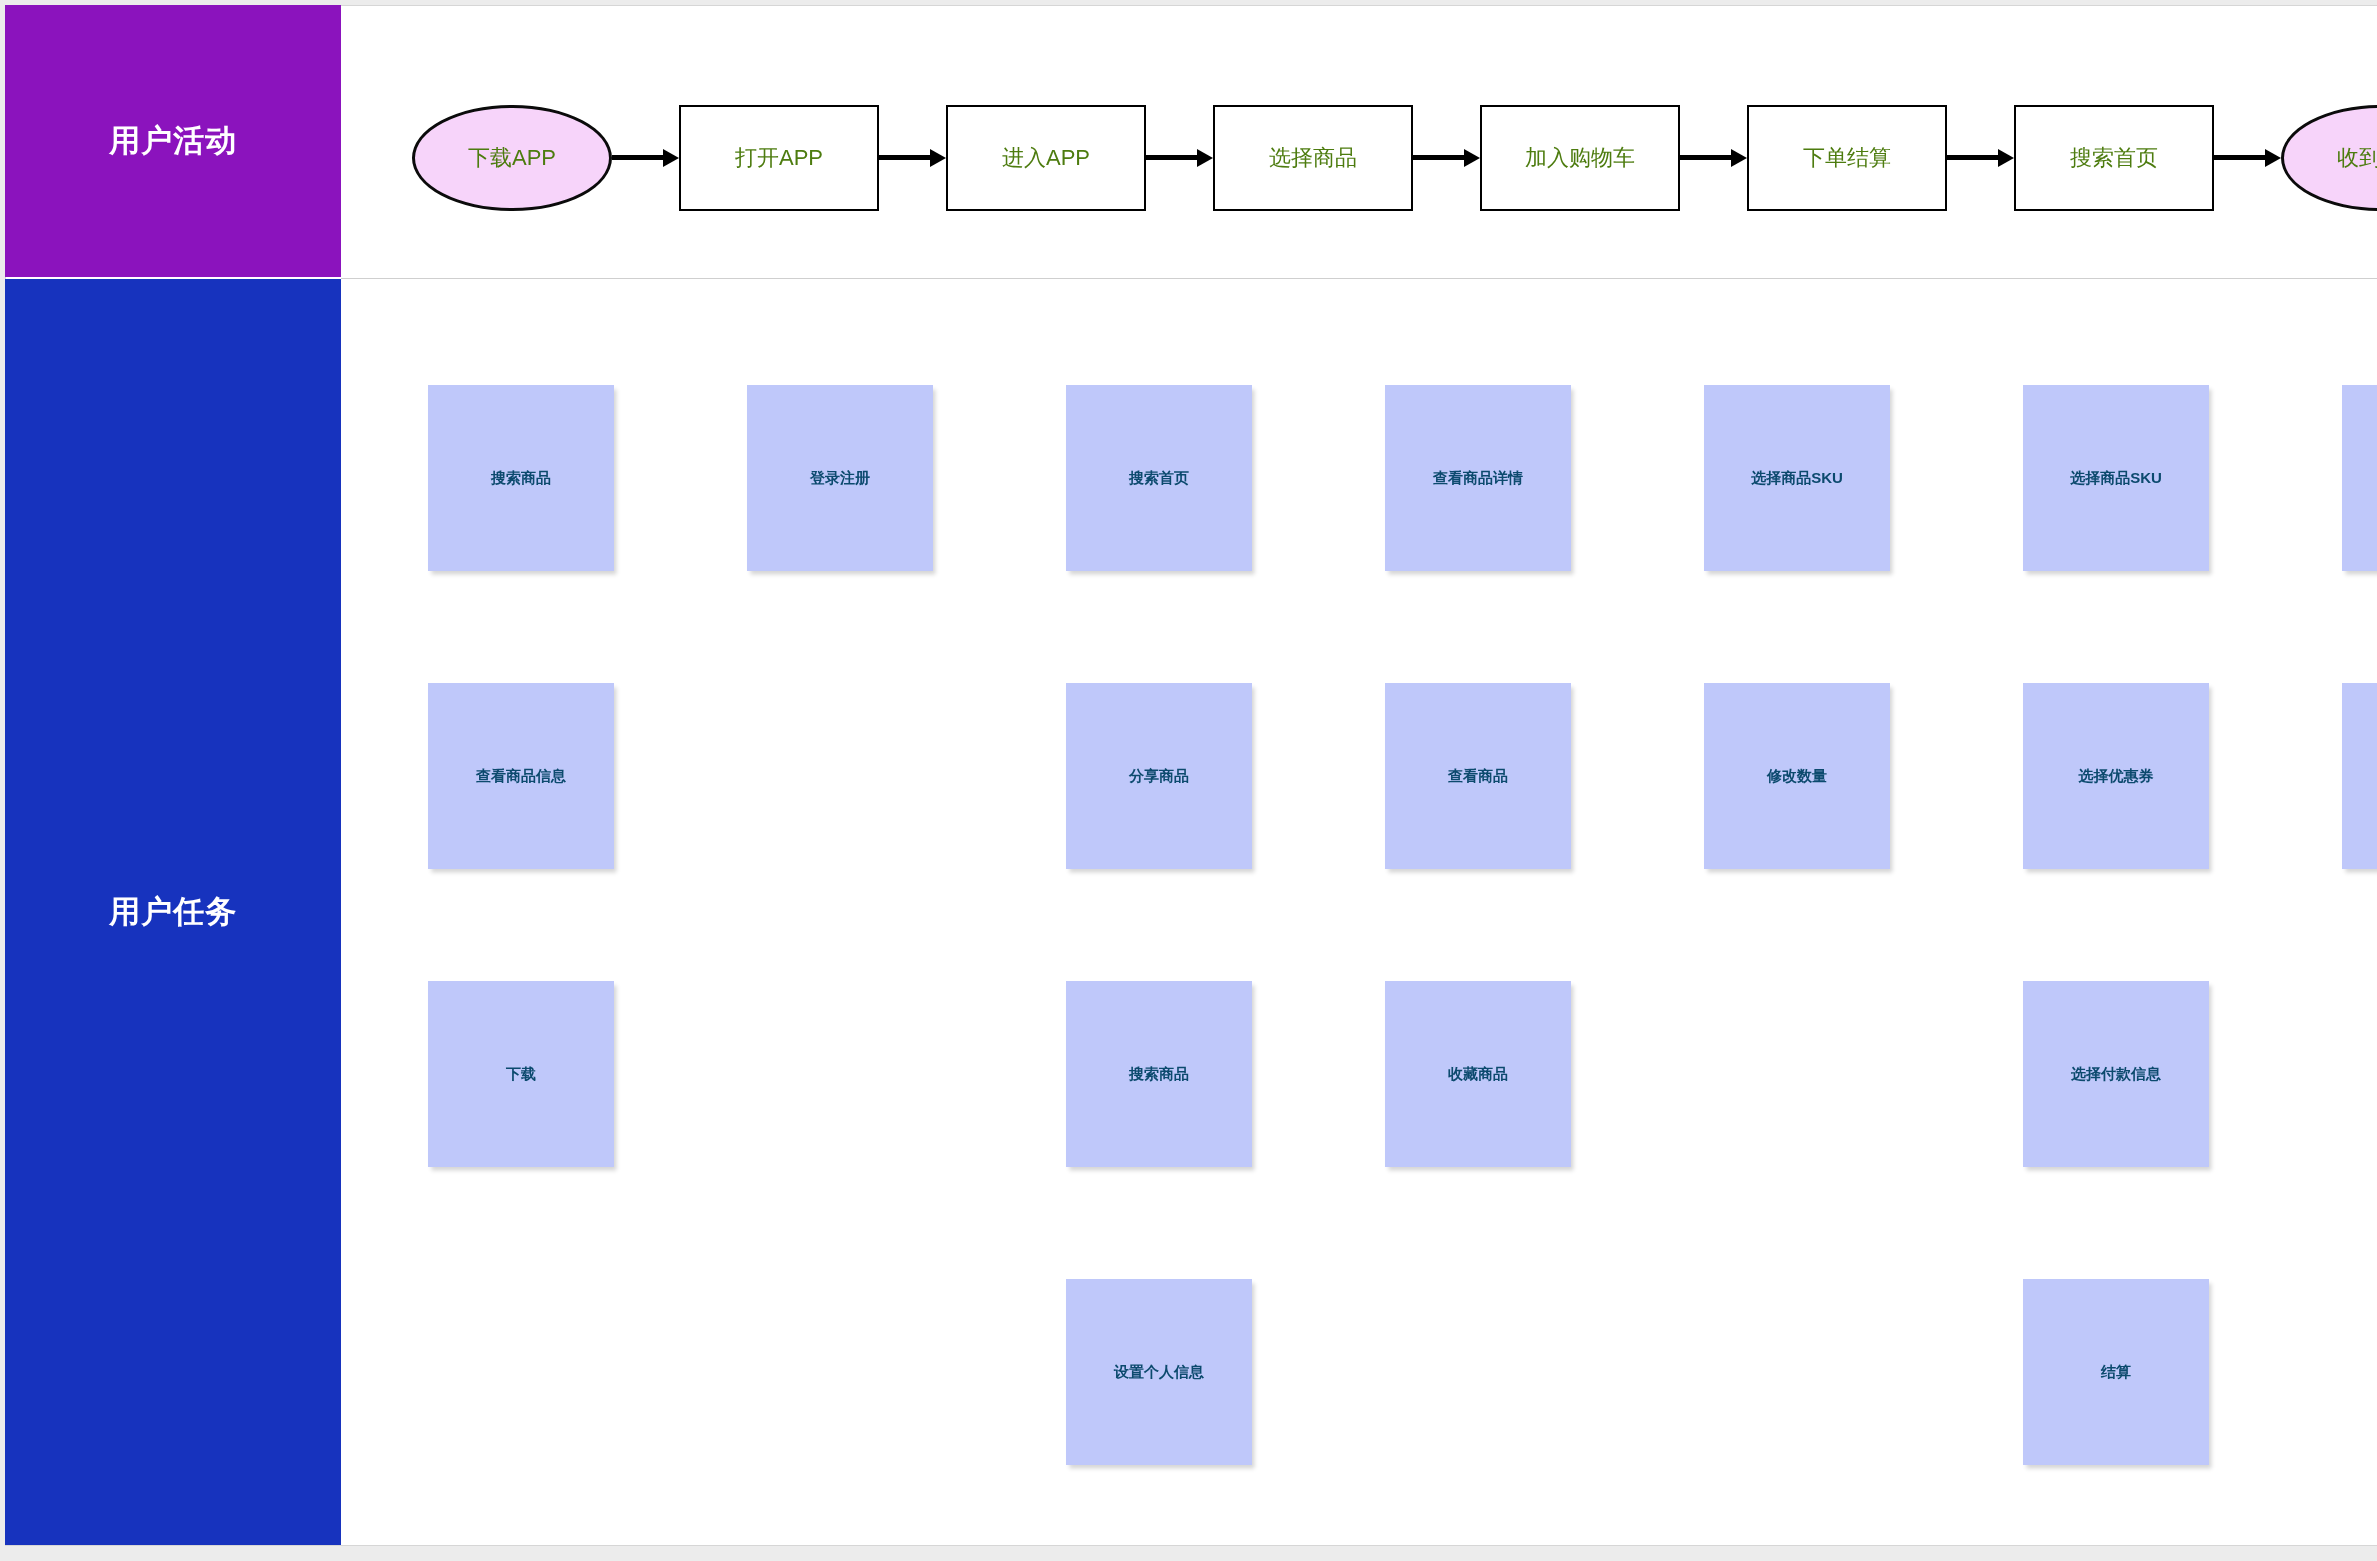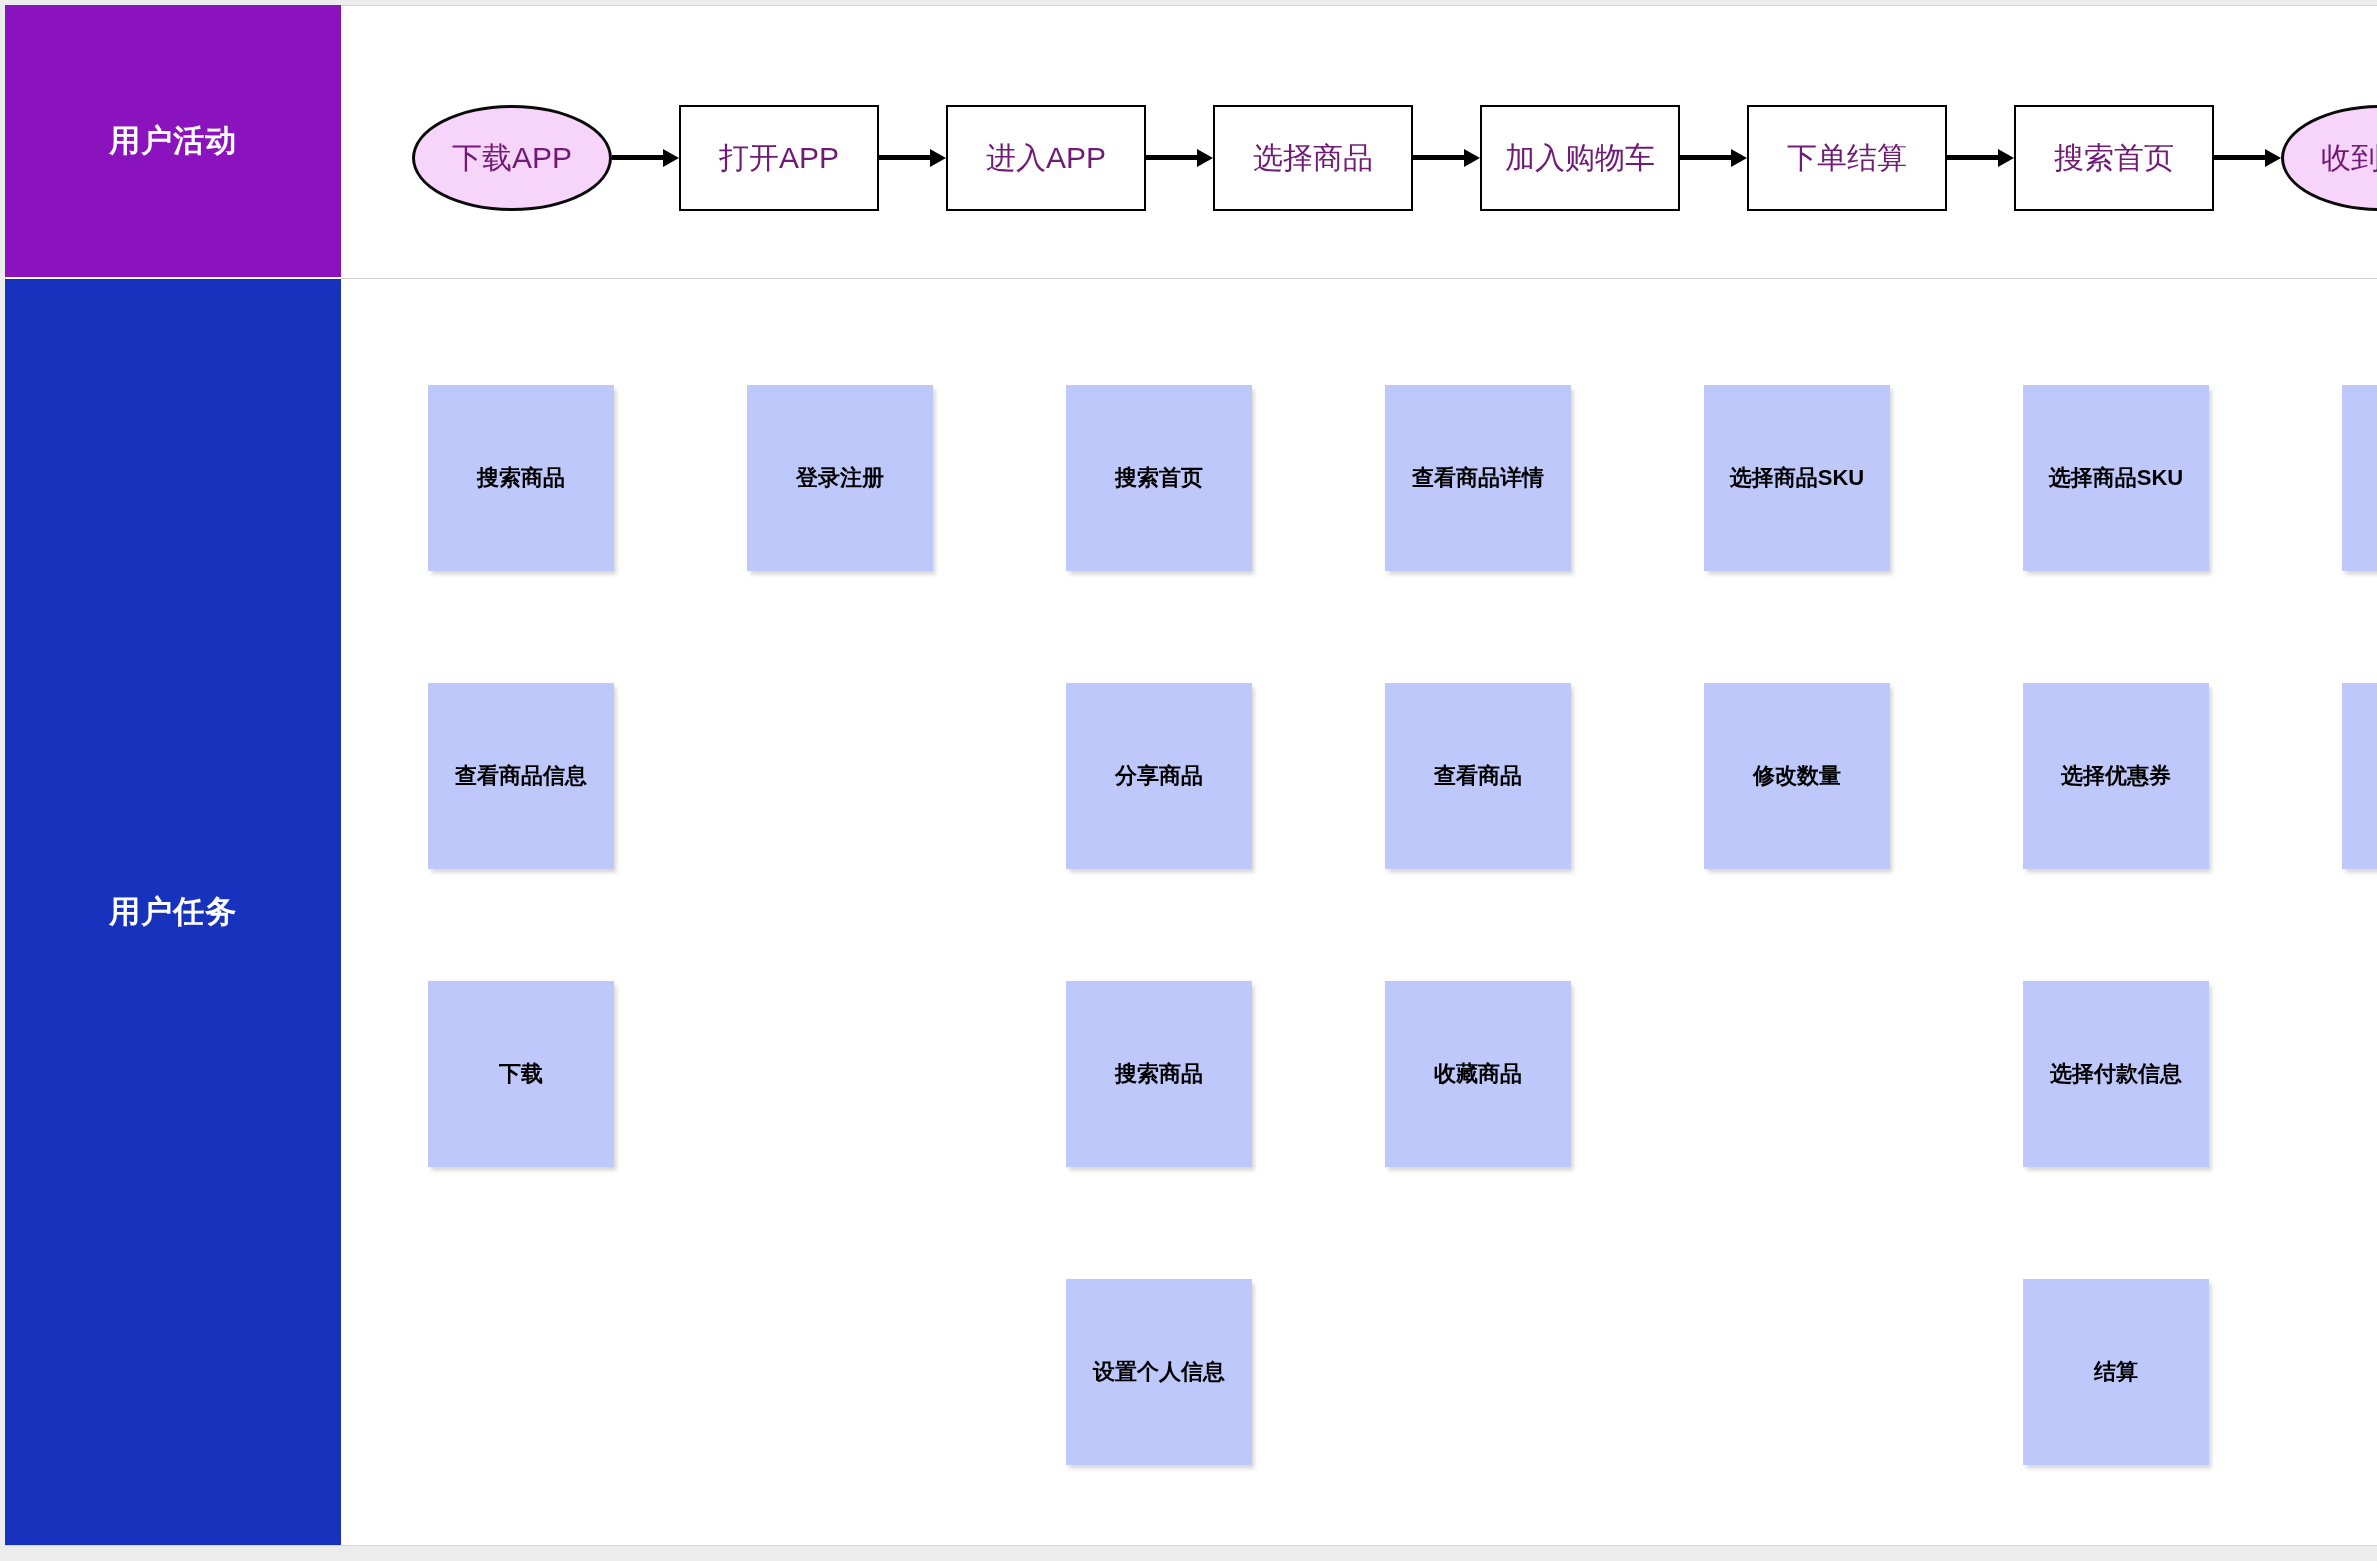--- a/index.html
+++ b/index.html
@@ -77,22 +77,22 @@
     width: 200px;
     height: 106px;
     display: flex;
     align-items: center;
     justify-content: center;
     box-sizing: border-box;
     flex: 0 0 auto;
     text-align: center;
   }
   .flow-node .nlabel {
-    font-size: 30px;
-    color: #701a75;
+    font-size: 22px;
+    color: #4d7c0f;
     font-weight: 400;
     line-height: 1.25;
     z-index: 2;
     padding: 0 4.8px;
     text-align: center;
   }
   .flow-node.rect {
     background: #FFFFFF;
     border: 2.4px solid #000000;
   }
@@ -145,23 +145,23 @@
     height: 100%;
     background: #BFC8FA;
     box-shadow: 3.3px 4.3px 4.3px rgba(0,0,0,0.17);
     display: flex;
     align-items: center;
     justify-content: center;
     box-sizing: border-box;
     padding: 0 18px;
   }
   .card .clabel {
-    font-size: 22px;
+    font-size: 15px;
     font-weight: 700;
-    color: #000000;
+    color: #0c4a6e;
     text-align: center;
     line-height: 1.55;
     word-break: break-word;
   }
 </style>
 </head>
 <body>
 
 <div id="root">
   <div class="canvas"></div>

